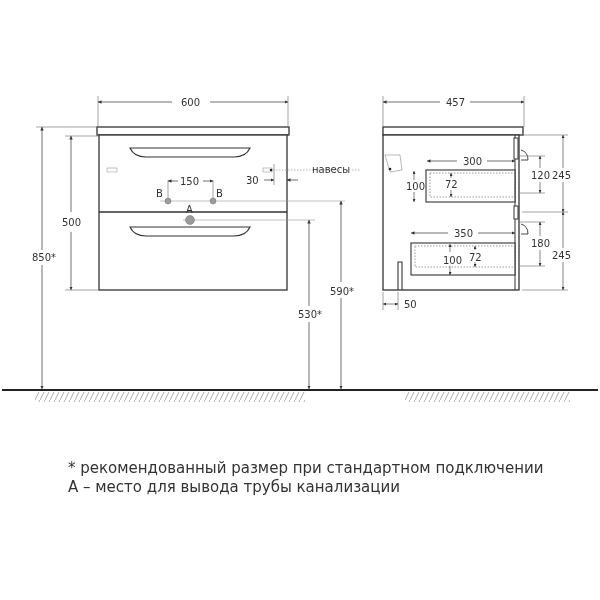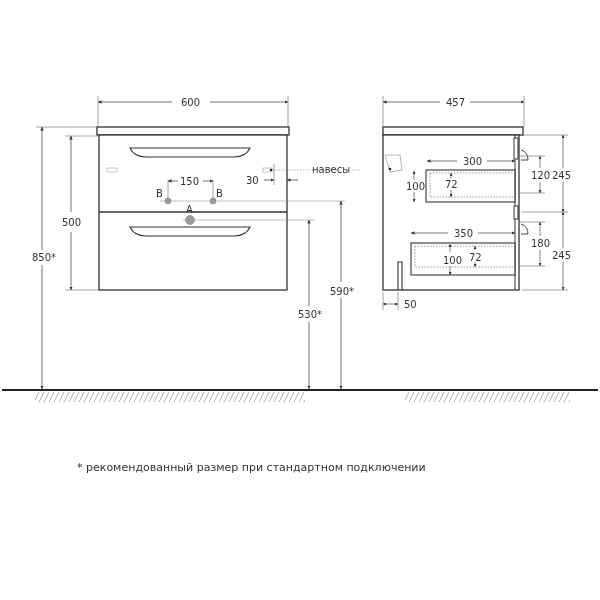--- a/index.html
+++ b/index.html
@@ -1,20 +1,20 @@
 <!DOCTYPE html>
 <html><head>
 <meta charset="utf-8">
 <style>
   html, body { margin: 0; padding: 0; background: #ffffff; }
   body { width: 600px; height: 600px; position: relative; overflow: hidden; font-family: "DejaVu Sans", sans-serif; }
   svg { position: absolute; left: 0; top: 0; }
   .dim { font-family: "DejaVu Sans", sans-serif; font-size: 10px; fill: #333; }
   .lbl { font-family: "DejaVu Sans", sans-serif; font-size: 10px; fill: #333; }
-  .notes { position: absolute; left: 77px; top: 459px; font-family: "DejaVu Sans", sans-serif; font-size: 11px; color: #333; line-height: 18.5px; }
+  .notes { position: absolute; left: 68px; top: 459px; font-family: "DejaVu Sans", sans-serif; font-size: 15px; color: #333; line-height: 18.5px; }
   .notes div { white-space: nowrap; }
 </style>
 </head>
 <body>
 
 <svg width="600" height="600" viewBox="0 0 600 600">
   <defs>
     <marker id="arr" viewBox="0 0 6 6" refX="6" refY="3" markerWidth="5" markerHeight="5" orient="auto-start-reverse">
       <path d="M0,0 L6,3 L0,6 z" fill="#333"></path>
     </marker>
@@ -168,13 +168,14 @@
 
   <g>
     <line x1="2" y1="390" x2="598" y2="390" stroke="#222" stroke-width="2"></line>
     <rect x="35" y="392" width="270" height="10" fill="url(#hatch)"></rect>
     <rect x="405" y="392" width="165" height="10" fill="url(#hatch)"></rect>
   </g>
 </svg>
 
 <div class="notes">
   <div>* рекомендованный размер при стандартном подключении</div>
+  <div>A – место для вывода трубы канализации</div>
 </div>
 
 </body></html>

